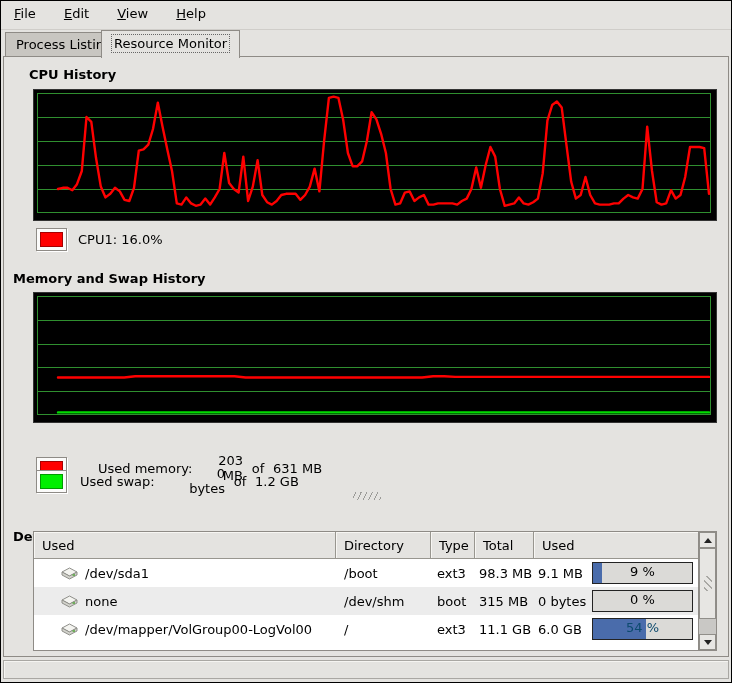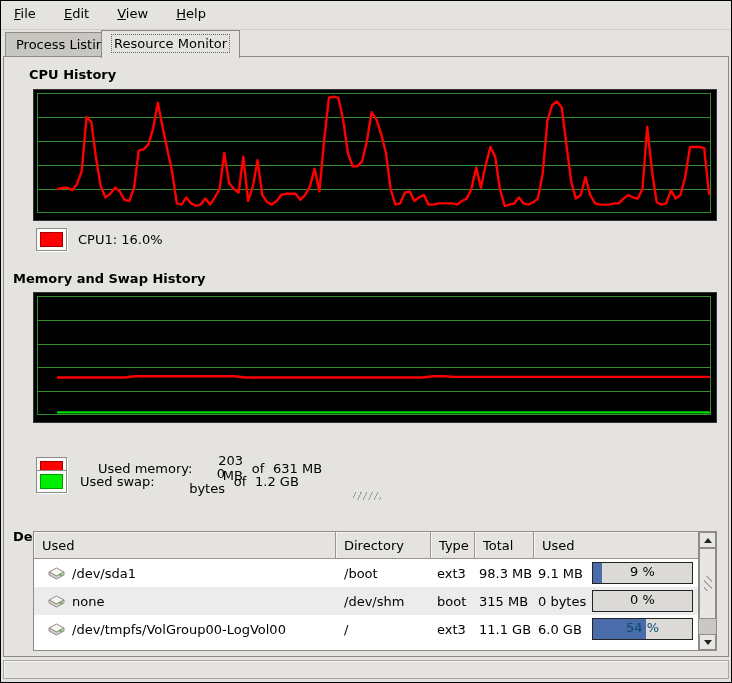--- a/index.html
+++ b/index.html
@@ -50,21 +50,21 @@
   .table-main{flex:1;display:flex;flex-direction:column;min-width:0;}
   .thead{display:flex;height:26px;background:#e4e3e0;border-bottom:1px solid #98968f;flex:none;}
   .th{box-sizing:border-box;border-right:1px solid #98968f;box-shadow:inset 1px 1px 0 #f7f6f3;
       display:flex;align-items:center;padding-left:8px;cursor:default;}
   .th-name{width:302px;}.th-dir{width:95px;}.th-type{width:44px;}.th-total{width:59px;}
   .th-used{flex:1;border-right:none;}
   .rows{flex:1;background:#fff;}
   .trow{display:flex;height:28px;align-items:center;}
   .trow:nth-child(2){background:#ececec;}
   .td{box-sizing:border-box;overflow:hidden;white-space:nowrap;}
-  .td-name{width:302px;display:flex;align-items:center;padding-left:13px;}
+  .td-name{width:302px;display:flex;align-items:center;padding-left:26px;}
   .td-name svg{margin-right:6px;flex:none;}
   .td-dir{width:95px;padding-left:8px;}
   .td-type{width:44px;padding-left:6px;}
   .td-total{width:59px;padding-left:4px;}
   .td-used{flex:1;display:flex;align-items:center;padding-left:4px;}
   .pbar{margin-left:auto;margin-right:5px;position:relative;width:99px;height:20px;
         border:1px solid #232323;background:#dbdad7;}
   .pbar-fill{position:absolute;left:0;top:0;bottom:0;background:#4a6cab;}
   .pbar-label{position:absolute;left:0;right:0;top:1px;text-align:center;font-size:13px;}
   .pbar-label.on-fill{color:#0c4a6e;}
@@ -214,21 +214,21 @@
           </div>
         </div>
 
         <div class="trow">
           <div class="td td-name">
             <svg width="19" height="14" viewBox="0 0 19 14">
               <polygon points="2,6 9.5,2 17,6 9.5,10" fill="#f4f4f0" stroke="#8f8f8a" stroke-width="1"></polygon>
               <polygon points="2,6 2,9 9.5,13 17,9 17,6 9.5,10" fill="#d2d2cb" stroke="#8f8f8a" stroke-width="1"></polygon>
               <rect x="12.5" y="8" width="2.5" height="2" fill="#6fae5c"></rect>
             </svg>
-            <span>/dev/tmpfs/VolGroup00-LogVol00</span>
+            <span>/dev/mapper/VolGroup00-LogVol00</span>
           </div>
           <div class="td td-dir">/</div>
           <div class="td td-type">ext3</div>
           <div class="td td-total">11.1 GB</div>
           <div class="td td-used">
             <span>6.0 GB</span>
             <span class="pbar">
               <span class="pbar-fill" style="background: rgb(74, 108, 171); width: 54%;"></span>
               <span class="pbar-label on-fill">54 %</span>
             </span>

